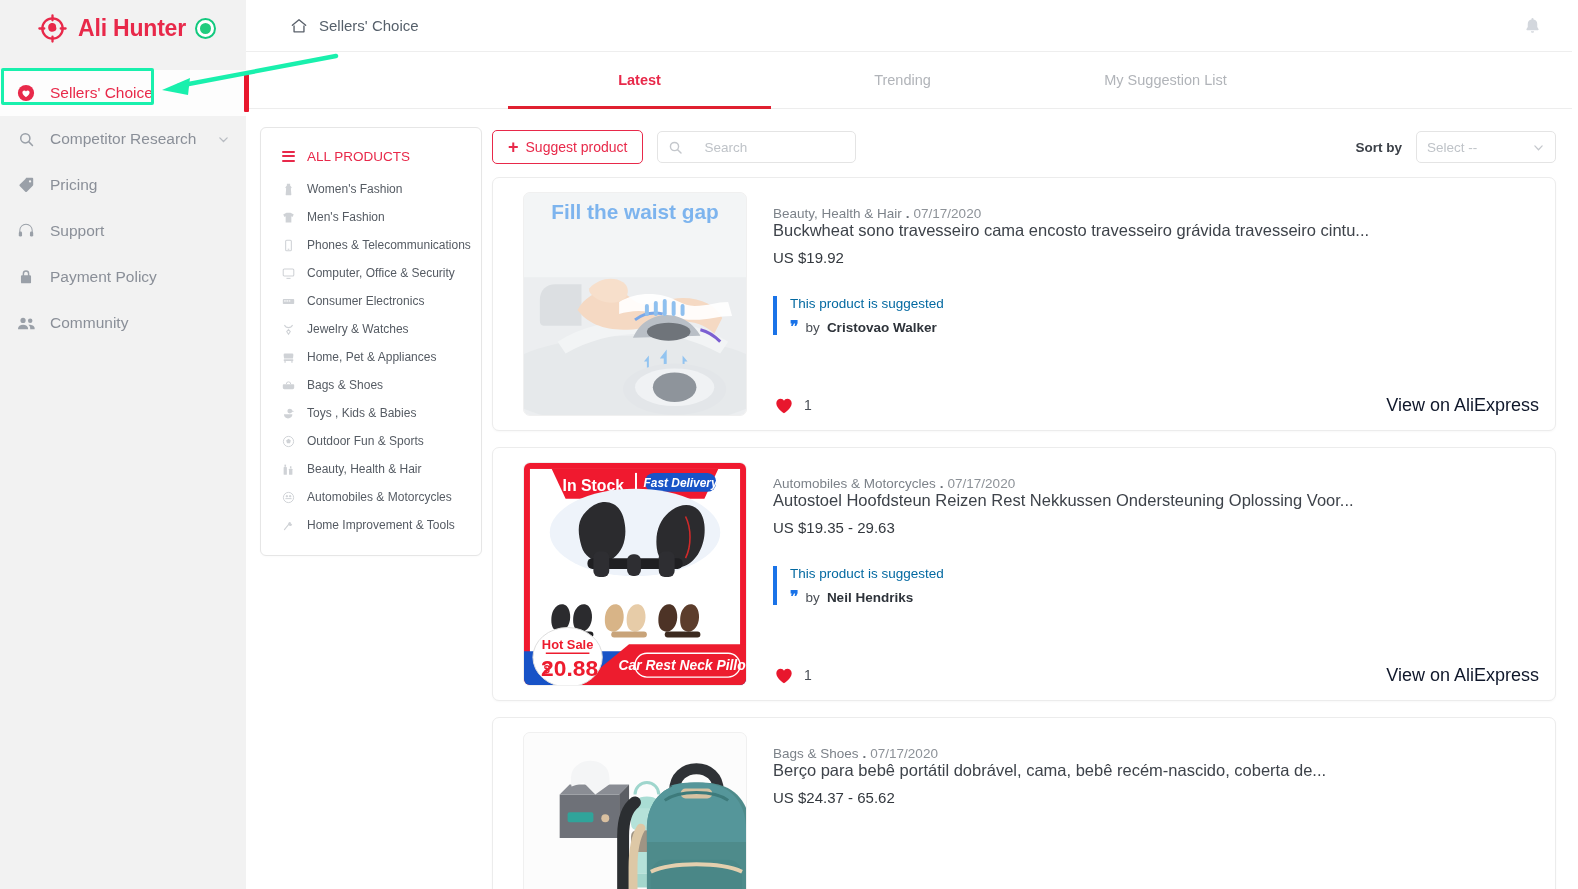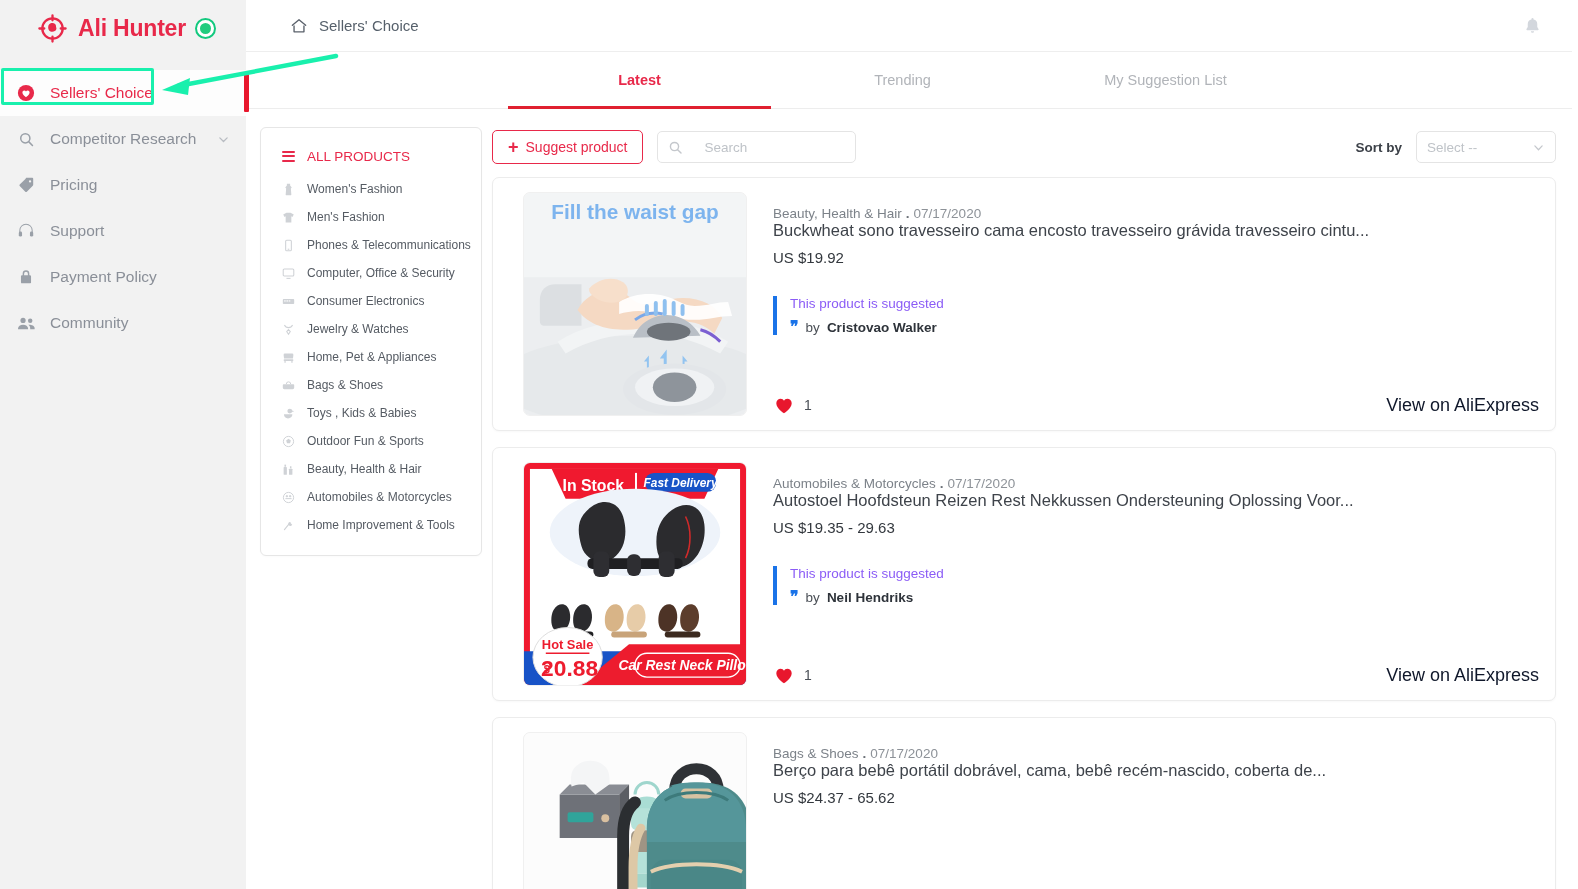--- a/index.html
+++ b/index.html
@@ -181,21 +181,21 @@
   .meta .cat { color: #7c8289; }
   .meta .dot { padding: 0 4px; font-weight: bold; color: #6b7077; }
   .title {
     font-size: 16.5px; color: #3e434a;
     white-space: nowrap; overflow: hidden; text-overflow: ellipsis;
   }
   .price { margin-top: 9px; font-size: 15px; color: #33383e; }
   .suggest-block {
     margin-top: 30px; border-left: 4px solid #1a73e8; padding-left: 13px;
   }
-  .suggest-block .sline1 { font-size: 13.5px; color: #8b5cf6; }
+  .suggest-block .sline1 { font-size: 13.5px; color: #0369a1; }
   .suggest-block .sline2 {
     margin-top: 8px; font-size: 13.5px; color: #4a4f56;
     display: flex; align-items: center; gap: 7px;
   }
   .quote-ico { color: #1a73e8; font-size: 16px; font-weight: bold; line-height: 1; }
   .by-name { font-weight: bold; color: #2e333a; }
   .card-foot {
     margin-top: auto; display: flex; align-items: center;
     padding-top: 18px;
   }

